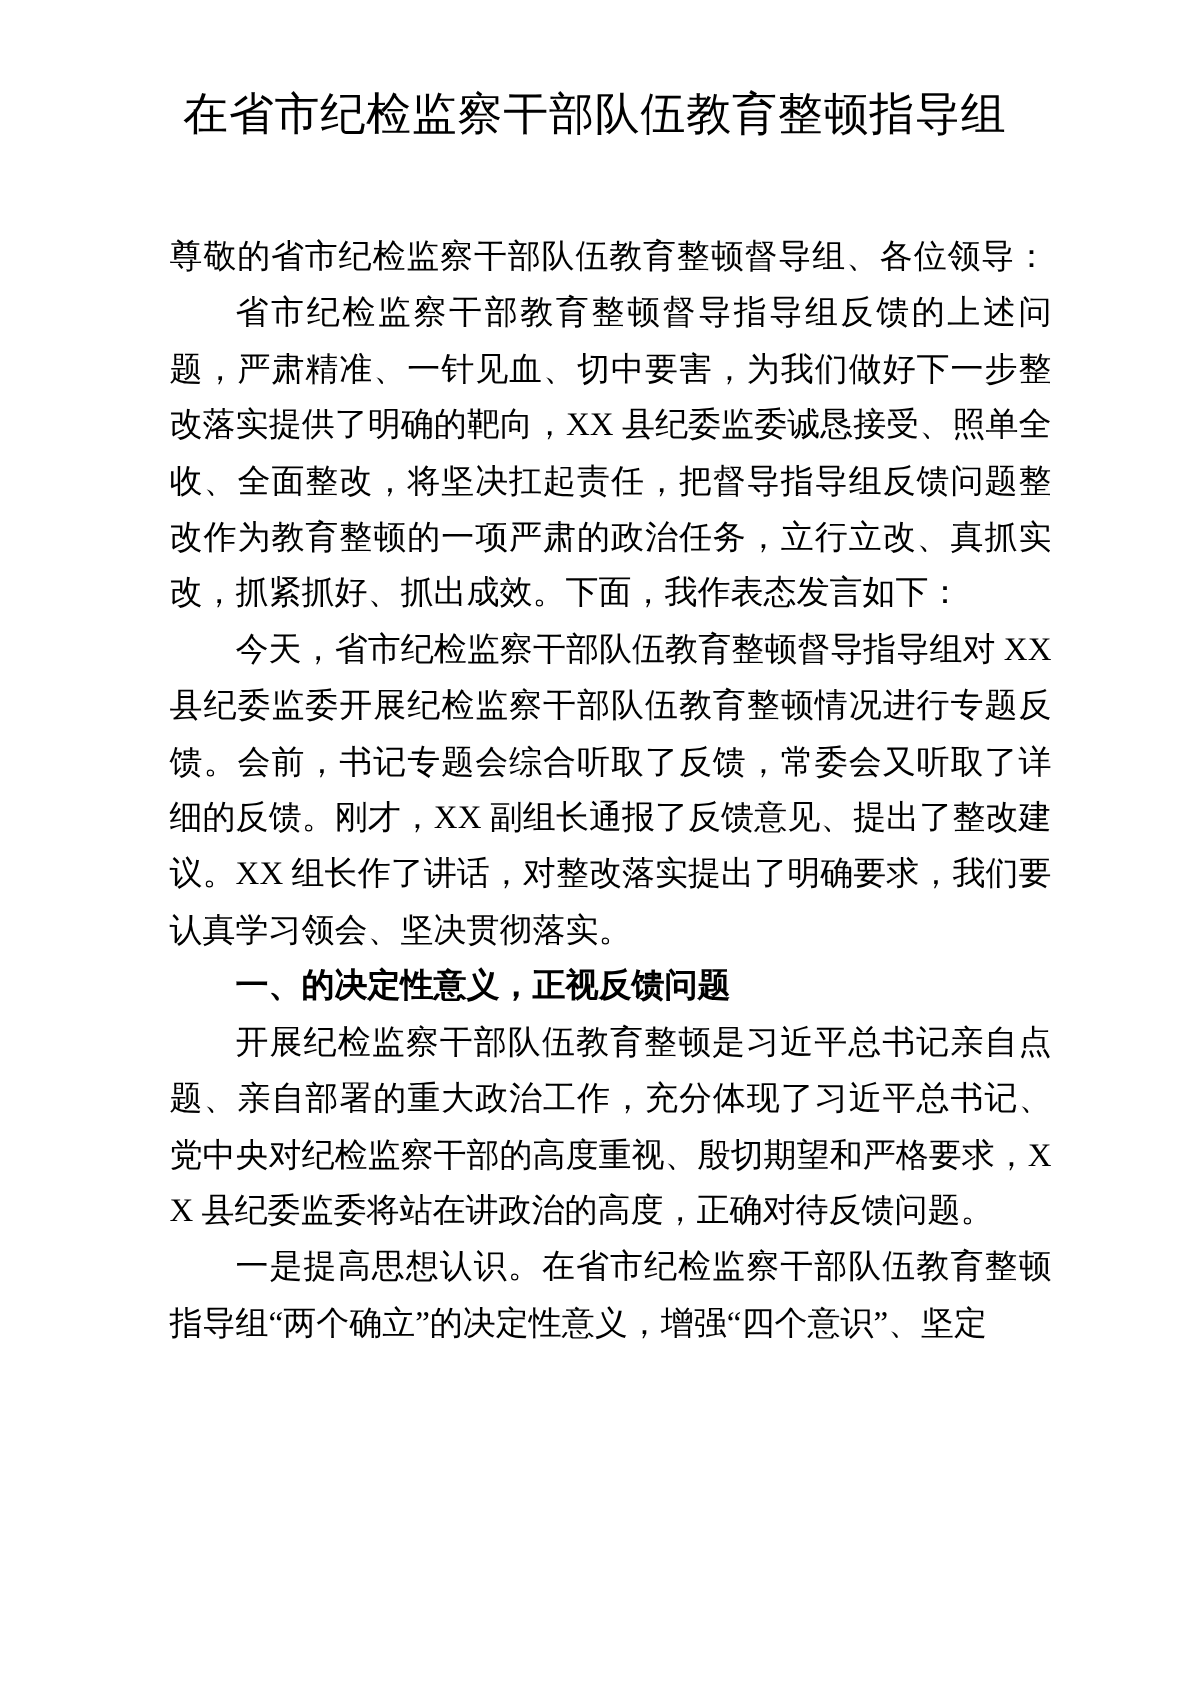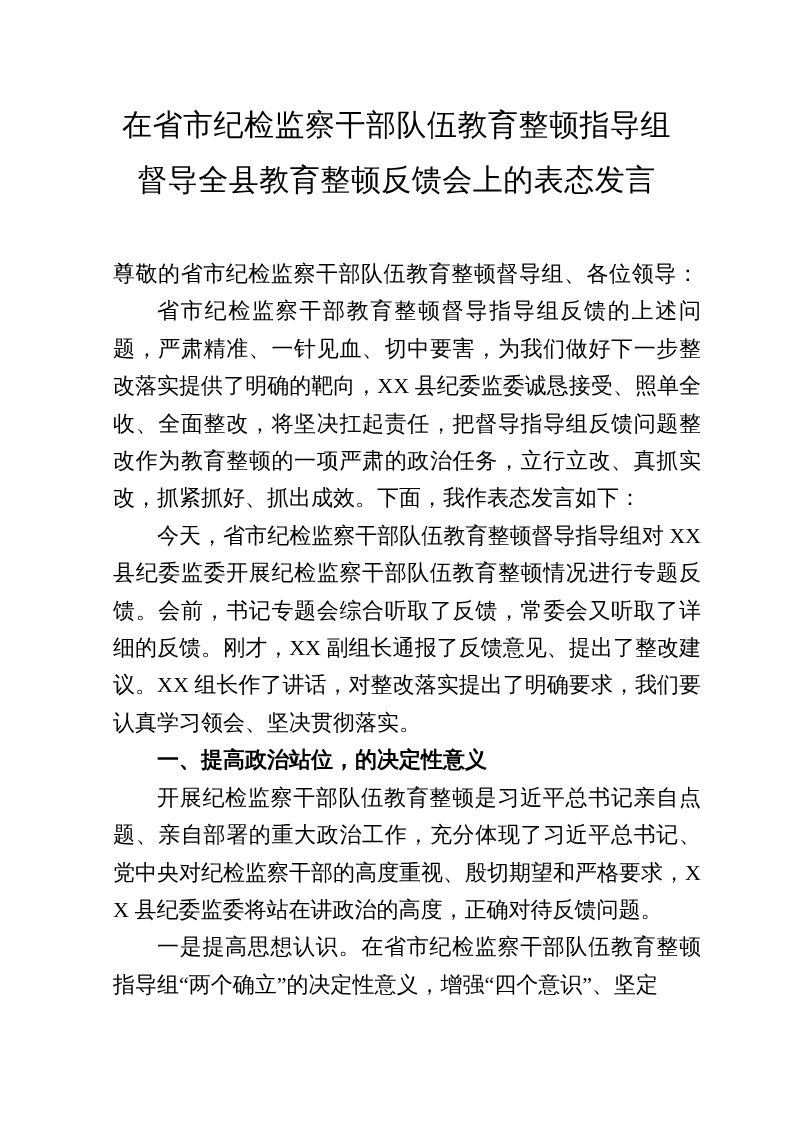--- a/index.html
+++ b/index.html
@@ -11,21 +11,21 @@
   .page {
     position: relative;
     width: 793px;
     height: 1122px;
     background: #ffffff;
     overflow: hidden;
     color: #000000;
     font-family: "Liberation Serif", "DejaVu Serif", serif;
   }
   .content {
-    padding-top: 97px;
+    padding-top: 49px;
   }
   .doc-title {
     margin: 0 0 38px 0;
     text-align: center;
     font-size: 30px;
     font-weight: 400;
     line-height: 55px;
     letter-spacing: 0.5px;
   }
   .title-line {
@@ -52,29 +52,28 @@
   }
 </style>
 </head>
 <body>
 
 <div class="page">
   <div class="content">
 
     <h1 class="doc-title">
       <span class="title-line">在省市纪检监察干部队伍教育整顿指导组</span>
-      <span class="title-line">督导全县教育整顿反馈会上的表态发言</span>
     </h1>
 
     <p class="para salutation">尊敬的省市纪检监察干部队伍教育整顿督导组、各位领导：</p>
 
     <p class="para">省市纪检监察干部教育整顿督导指导组反馈的上述问题，严肃精准、一针见血、切中要害，为我们做好下一步整改落实提供了明确的靶向，XX 县纪委监委诚恳接受、照单全收、全面整改，将坚决扛起责任，把督导指导组反馈问题整改作为教育整顿的一项严肃的政治任务，立行立改、真抓实改，抓紧抓好、抓出成效。下面，我作表态发言如下：</p>
 
     <p class="para">今天，省市纪检监察干部队伍教育整顿督导指导组对 XX 县纪委监委开展纪检监察干部队伍教育整顿情况进行专题反馈。会前，书记专题会综合听取了反馈，常委会又听取了详细的反馈。刚才，XX 副组长通报了反馈意见、提出了整改建议。XX 组长作了讲话，对整改落实提出了明确要求，我们要认真学习领会、坚决贯彻落实。</p>
 
-    <p class="para heading">一、提高政治站位，的决定性意义</p>
+    <p class="para heading">一、的决定性意义，正视反馈问题</p>
 
     <p class="para">开展纪检监察干部队伍教育整顿是习近平总书记亲自点题、亲自部署的重大政治工作，充分体现了习近平总书记、党中央对纪检监察干部的高度重视、殷切期望和严格要求，XX 县纪委监委将站在讲政治的高度，正确对待反馈问题。</p>
 
     <p class="para">一是提高思想认识。在省市纪检监察干部队伍教育整顿指导组“两个确立”的决定性意义，增强“四个意识”、坚定</p>
 
   </div>
 </div>
 
 </body></html>

